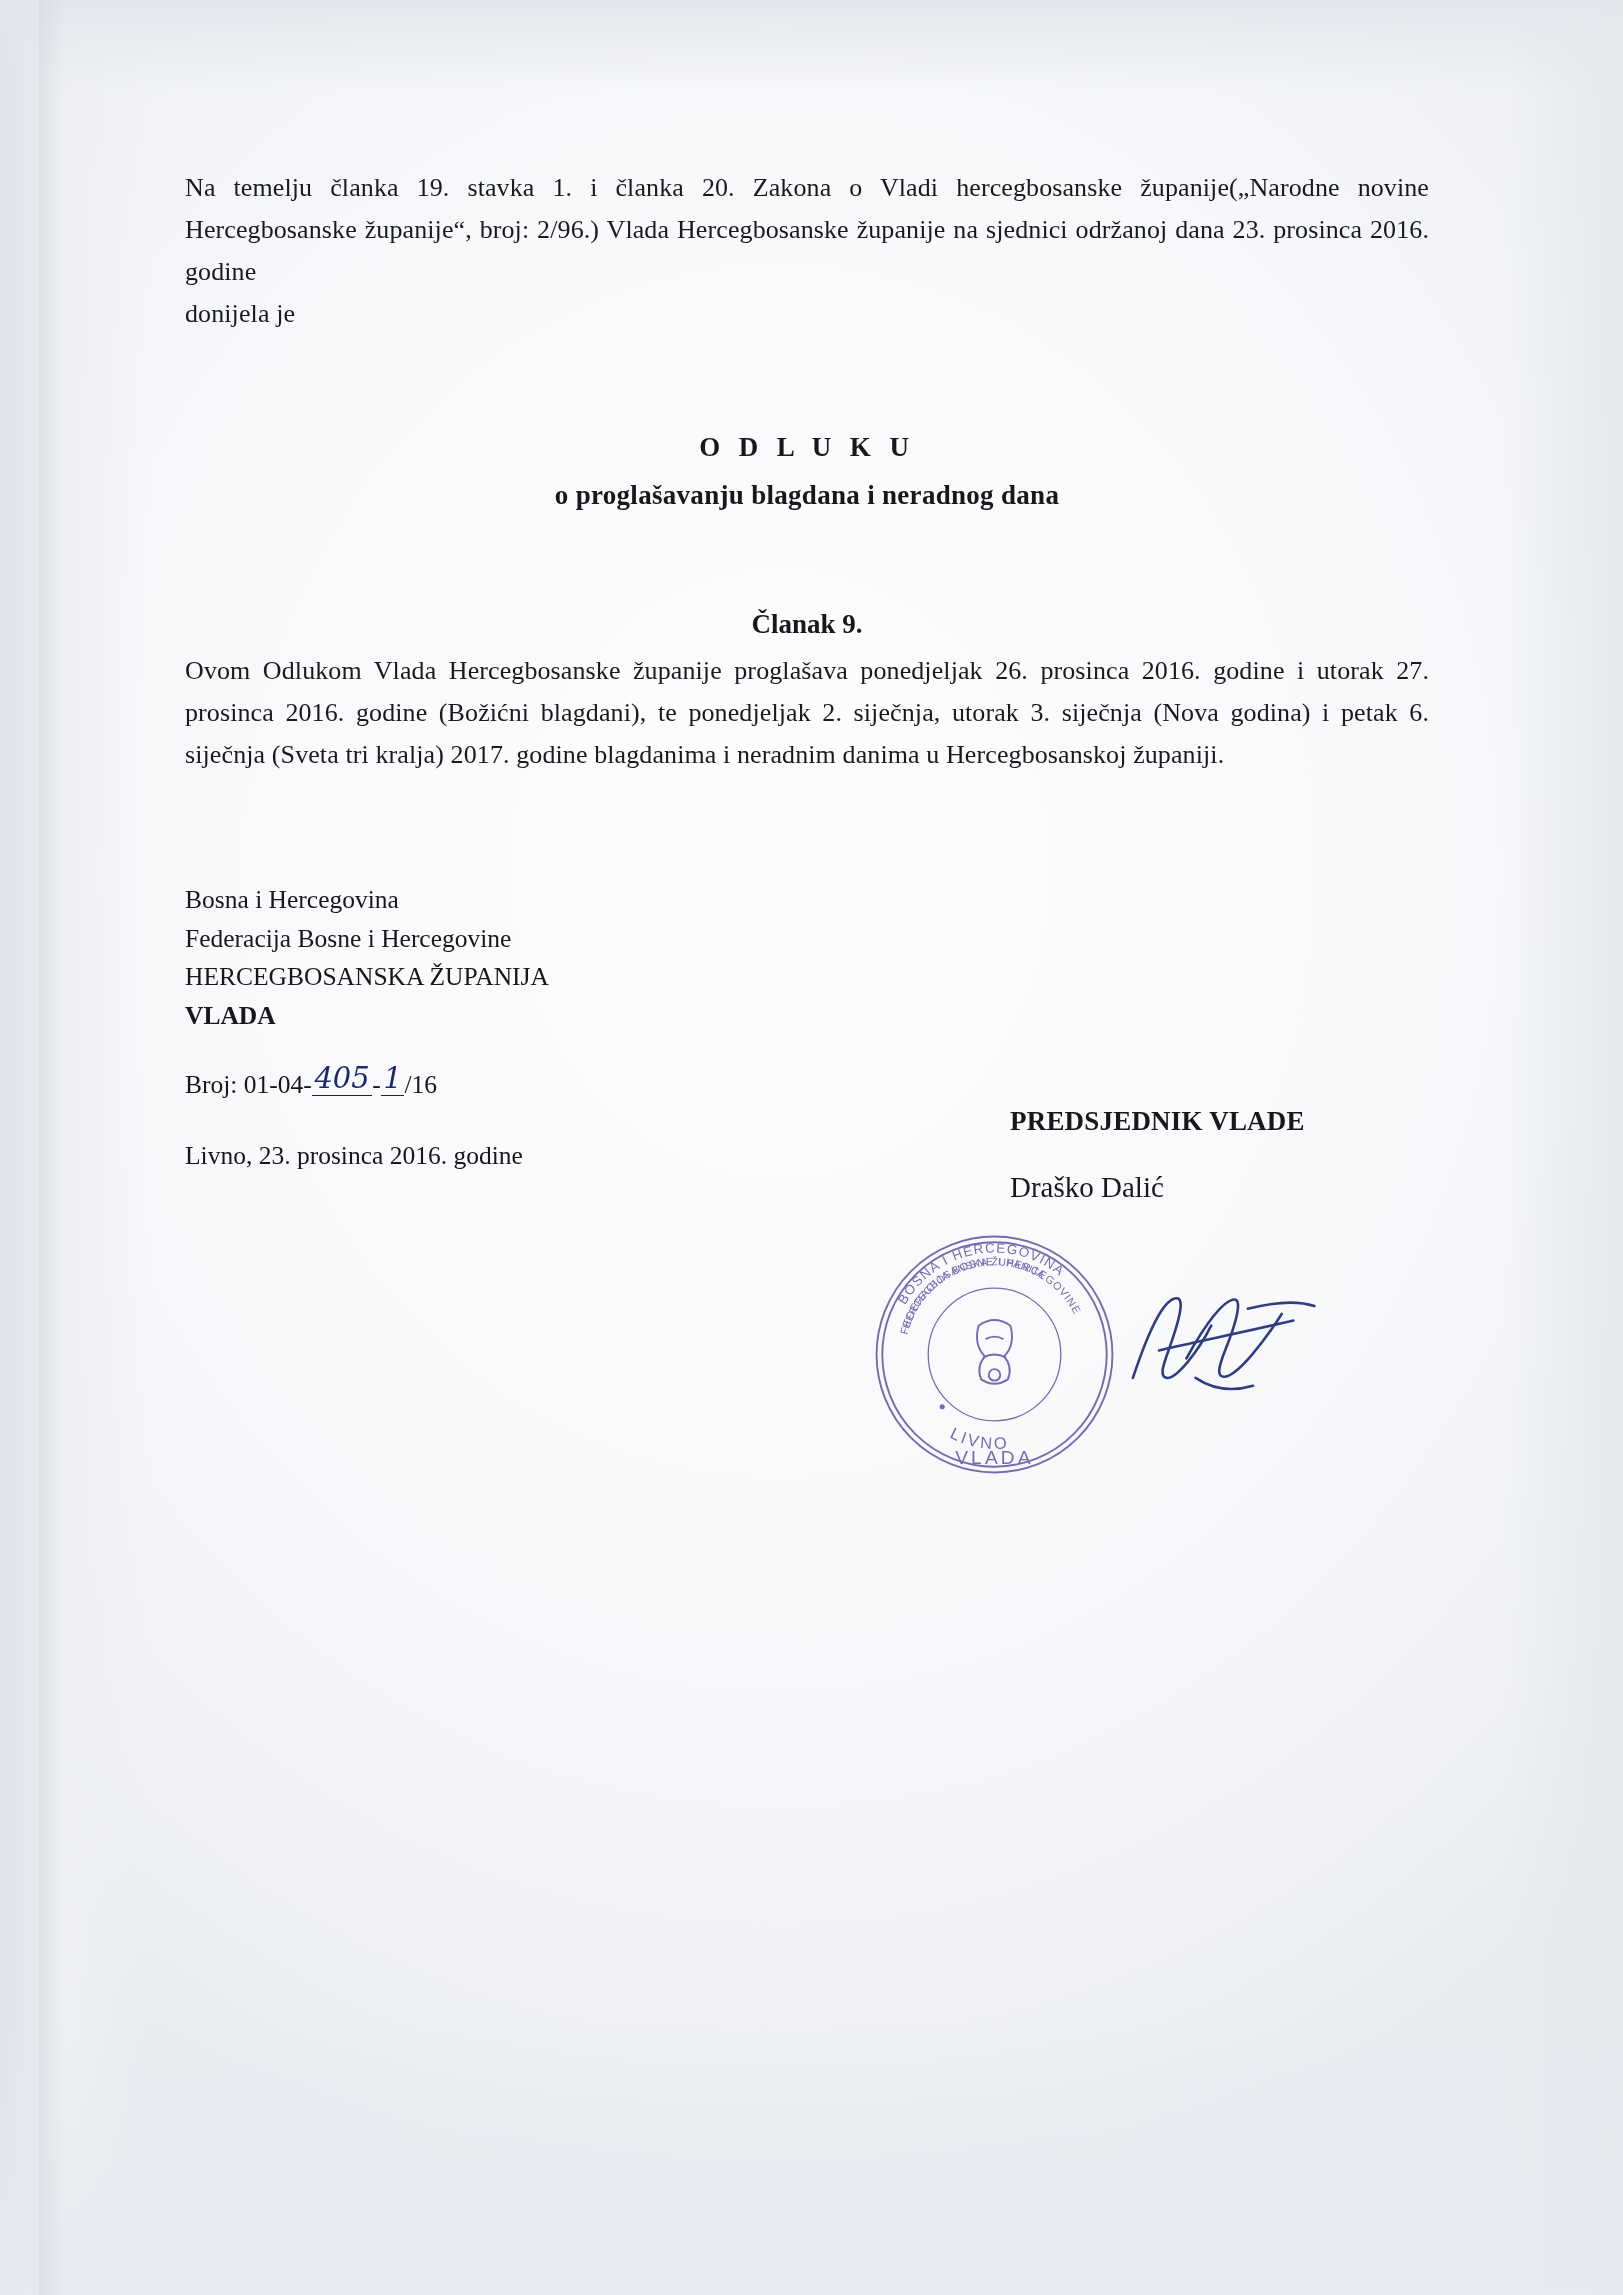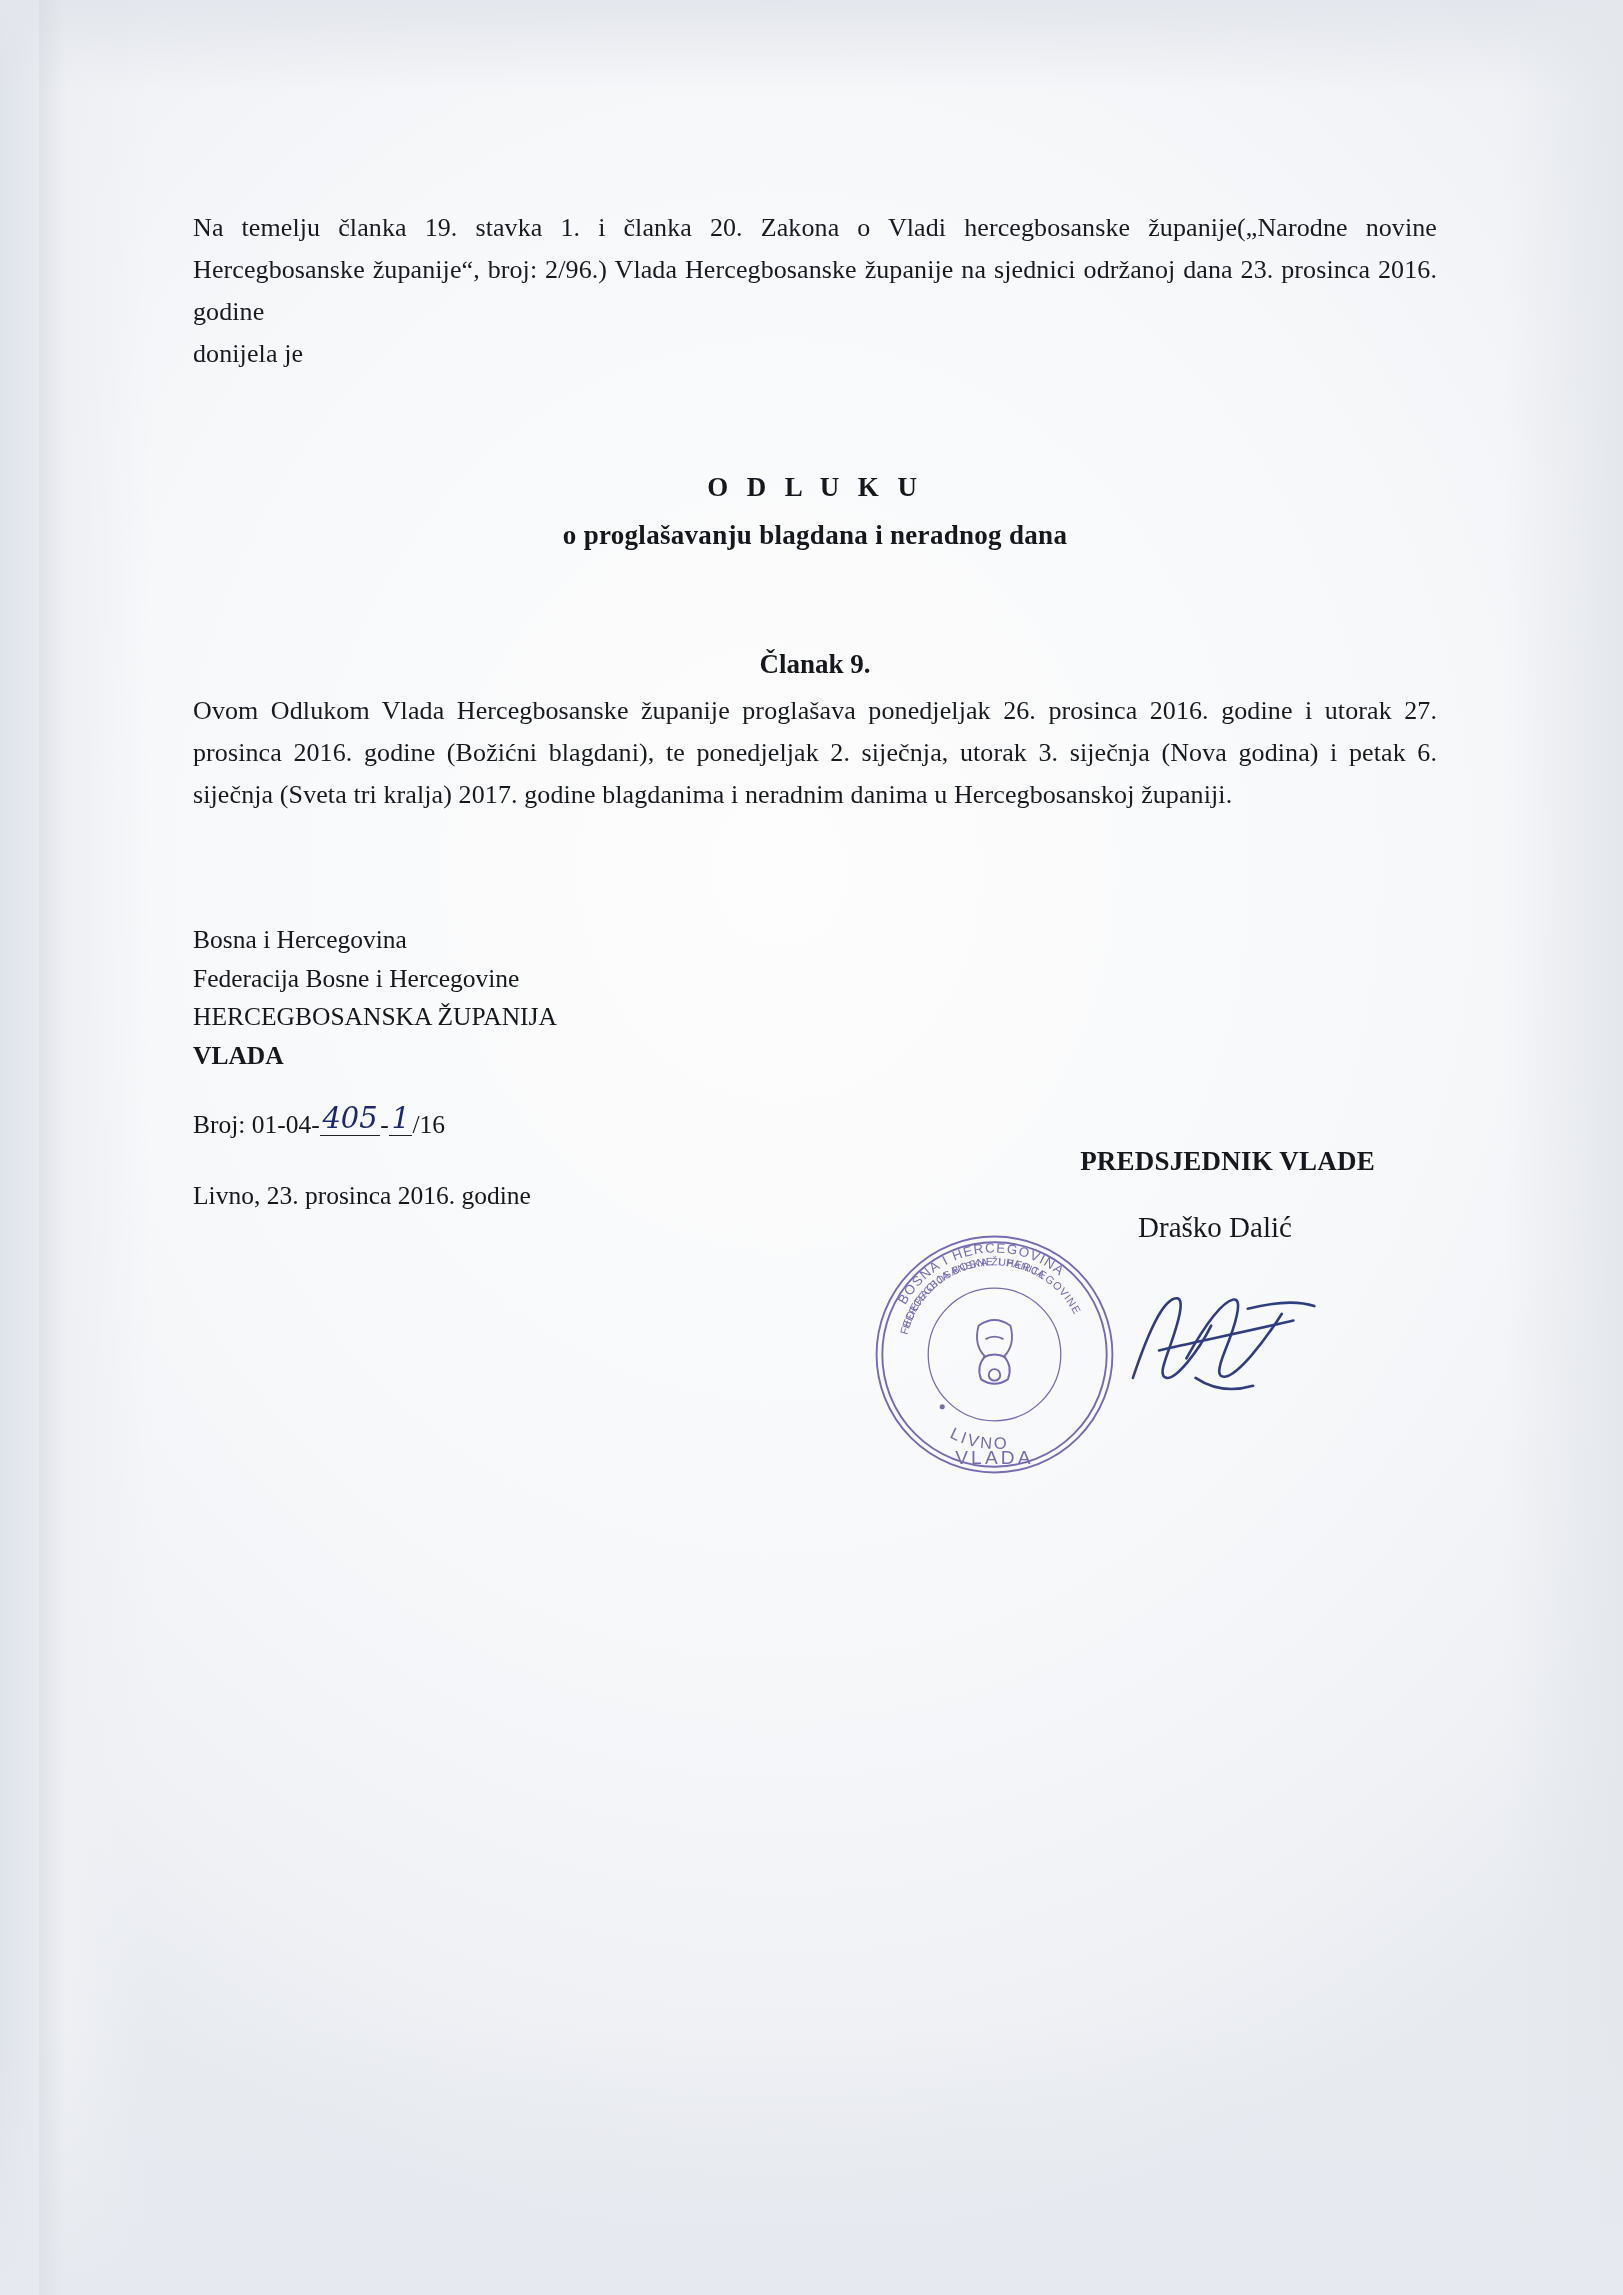--- a/index.html
+++ b/index.html
@@ -47,25 +47,24 @@
     pointer-events: none;
   }
   .crease {
     position: absolute;
     pointer-events: none;
     background: linear-gradient(to right, rgba(0,0,0,0.035), rgba(0,0,0,0));
   }
 
   .content {
     position: absolute;
-    left: 193px;
+    left: 185px;
     top: 167px;
     width: 1244px;
     color: #16181d;
-    margin-top: 40px;
   }
 
   p, div.para {
     font-size: 26px;
     line-height: 1.62;
     margin: 0;
     color: #181a20;
   }
 
   .intro {
@@ -137,21 +136,21 @@
     margin-top: 34px;
     font-size: 25.5px;
   }
 
   
   .president {
     position: absolute;
     right: 0;
     top: 939px;
     width: 419px;
-    text-align: center;
+    text-align: left;
   }
   .president-title {
     font-weight: bold;
     font-size: 27px;
     letter-spacing: 0.2px;
   }
   .president-name {
     font-size: 29px;
     margin-top: 34px;
     margin-right: 25px;

